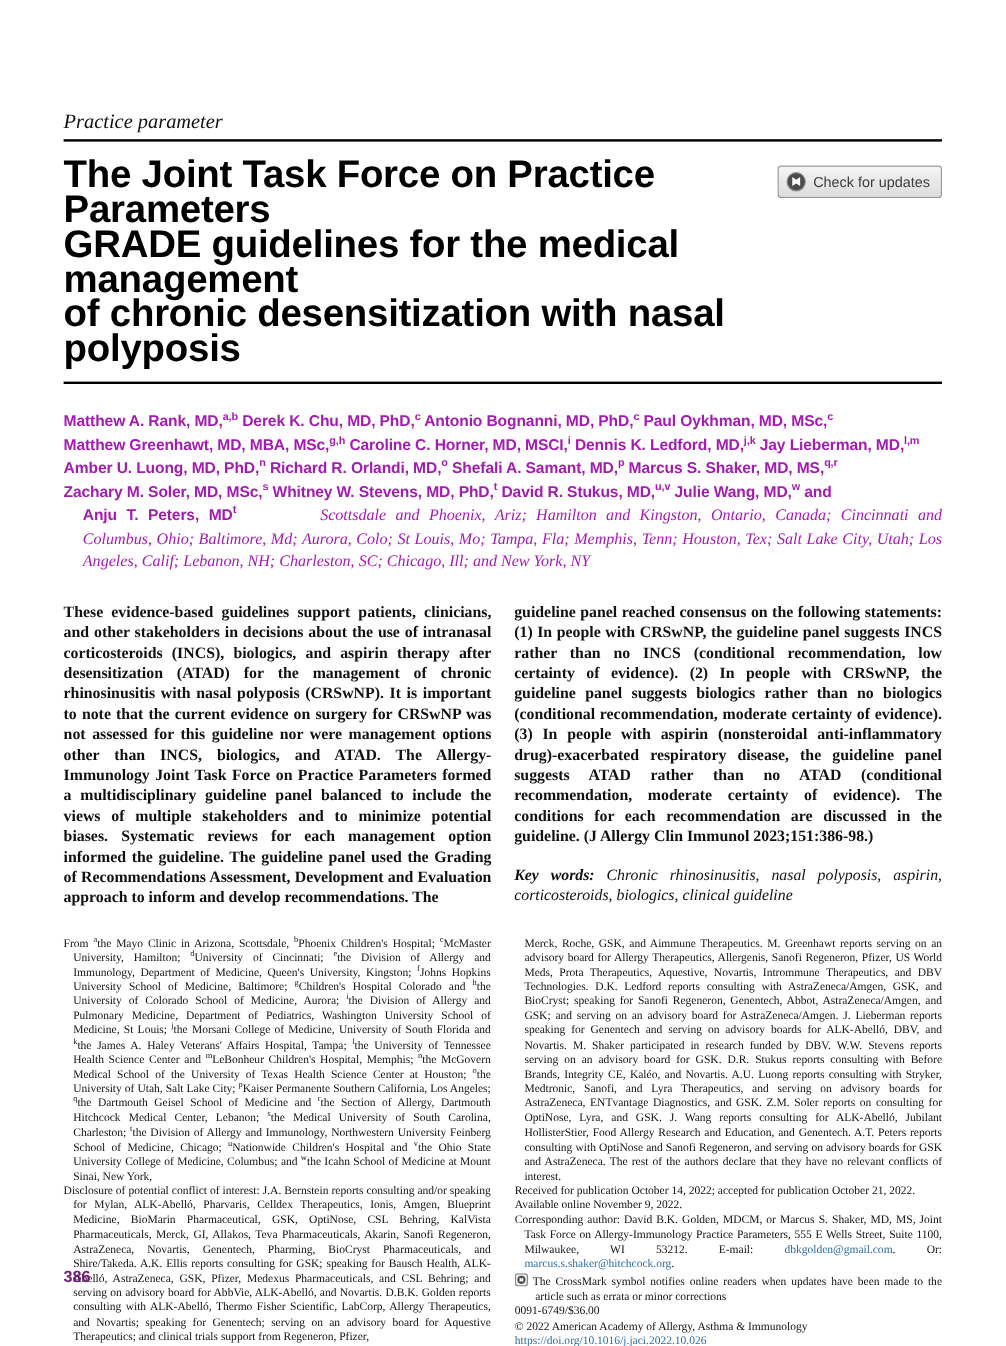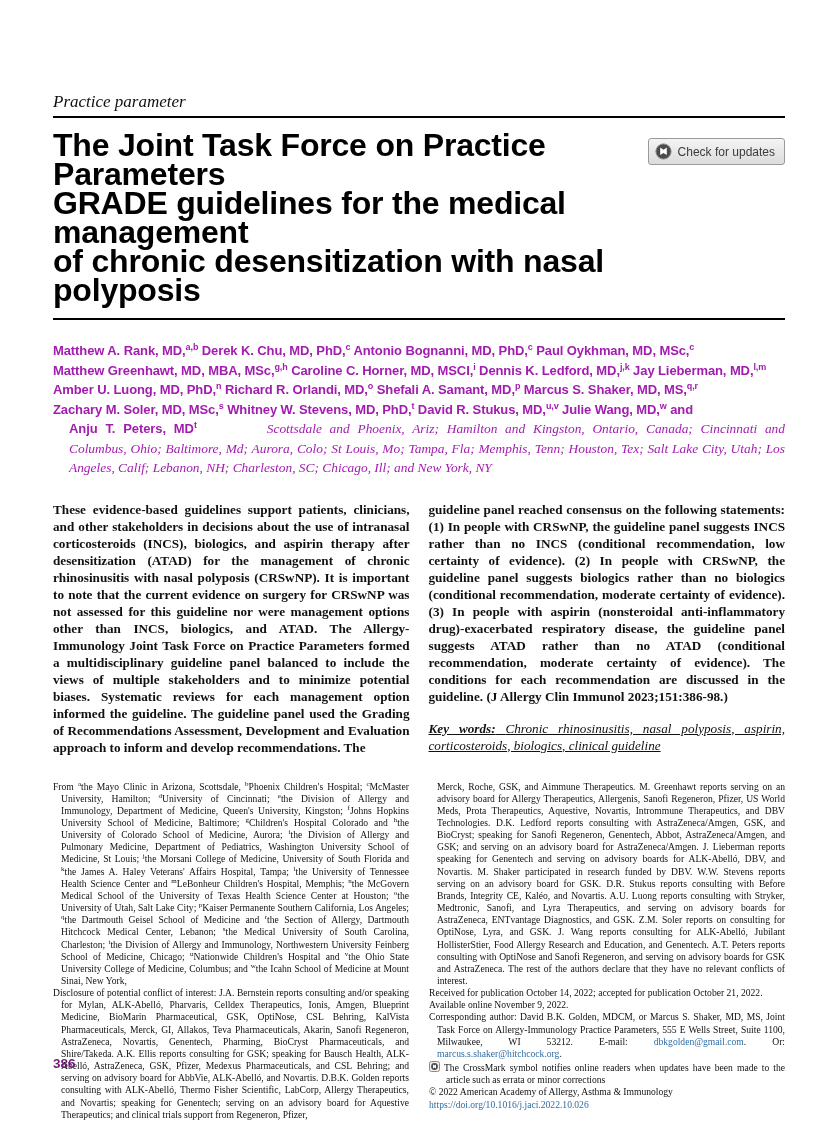--- a/index.html
+++ b/index.html
@@ -52,21 +52,21 @@
   .affil-gap{display:inline-block;width:70px;}
 
   .abstract{display:flex;gap:19px;margin-top:23px;}
   .abstract .col{flex:1;min-width:0;}
   .abs-text{
     font:bold 13.2px/17px "Liberation Serif",serif;
     text-align:justify;margin:0;
   }
   .keywords{
     font:italic 13.2px/17px "Liberation Serif",serif;
-    text-align:justify;margin:15px 0 0 0;text-decoration:underline;
+    text-align:justify;margin:15px 0 0 0;
   }
   .keywords .kw-label{font-weight:bold;}
 
   .footnotes{display:flex;gap:20px;margin-top:25px;}
   .footnotes .col{flex:1;min-width:0;}
   .footnotes p{
     font:9.6px/12.15px "Liberation Serif",serif;
     text-align:justify;margin:0;
   }
   .footnotes sup{font-size:7px;line-height:0;}
@@ -140,20 +140,21 @@
     <div class="col">
       <p class="fn-cont">Merck, Roche, GSK, and Aimmune Therapeutics. M. Greenhawt reports serving on an advisory board for Allergy Therapeutics, Allergenis, Sanofi Regeneron, Pfizer, US World Meds, Prota Therapeutics, Aquestive, Novartis, Intrommune Therapeutics, and DBV Technologies. D.K. Ledford reports consulting with AstraZeneca/Amgen, GSK, and BioCryst; speaking for Sanofi Regeneron, Genentech, Abbot, AstraZeneca/Amgen, and GSK; and serving on an advisory board for AstraZeneca/Amgen. J. Lieberman reports speaking for Genentech and serving on advisory boards for ALK-Abelló, DBV, and Novartis. M. Shaker participated in research funded by DBV. W.W. Stevens reports serving on an advisory board for GSK. D.R. Stukus reports consulting with Before Brands, Integrity CE, Kaléo, and Novartis. A.U. Luong reports consulting with Stryker, Medtronic, Sanofi, and Lyra Therapeutics, and serving on advisory boards for AstraZeneca, ENTvantage Diagnostics, and GSK. Z.M. Soler reports on consulting for OptiNose, Lyra, and GSK. J. Wang reports consulting for ALK-Abelló, Jubilant HollisterStier, Food Allergy Research and Education, and Genentech. A.T. Peters reports consulting with OptiNose and Sanofi Regeneron, and serving on advisory boards for GSK and AstraZeneca. The rest of the authors declare that they have no relevant conflicts of interest.</p>
       <p class="fn-hang">Received for publication October 14, 2022; accepted for publication October 21, 2022.</p>
       <p class="fn-hang">Available online November 9, 2022.</p>
       <p class="fn-hang"><span>Corresponding author: David B.K. Golden, MDCM, or Marcus S. Shaker, MD, MS, Joint Task Force on Allergy-Immunology Practice Parameters, 555 E Wells Street, Suite 1100, Milwaukee, WI 53212. E-mail: </span><a class="link">dbkgolden@gmail.com</a><span>. Or: </span><a class="link">marcus.s.shaker@hitchcock.org</a><span>.</span></p>
       <p class="fn-crossmark"><span class="cm-icon"><svg width="11" height="11" viewBox="0 0 11 11">
               <rect x="0.5" y="0.5" width="10" height="10" rx="2" fill="#efefef" stroke="#8a8a8a"></rect>
               <circle cx="5.5" cy="5.5" r="3.4" fill="#4c4c4c"></circle>
               <path d="M4 3.6 L5.5 4.6 L7 3.6 L7 7.4 L5.5 6.4 L4 7.4 Z" fill="#fff"></path>
             </svg></span><span>The CrossMark symbol notifies online readers when updates have been made to the article such as errata or minor corrections</span></p>
+      <p class="fn-hang">0091-6749/$36.00</p>
       <p class="fn-hang">© 2022 American Academy of Allergy, Asthma &amp; Immunology</p>
       <p class="fn-hang"><a class="link">https://doi.org/10.1016/j.jaci.2022.10.026</a></p>
     </div>
   </div>
 
 </div>
 
 <div class="page-number">386</div>
 
 </body></html>

